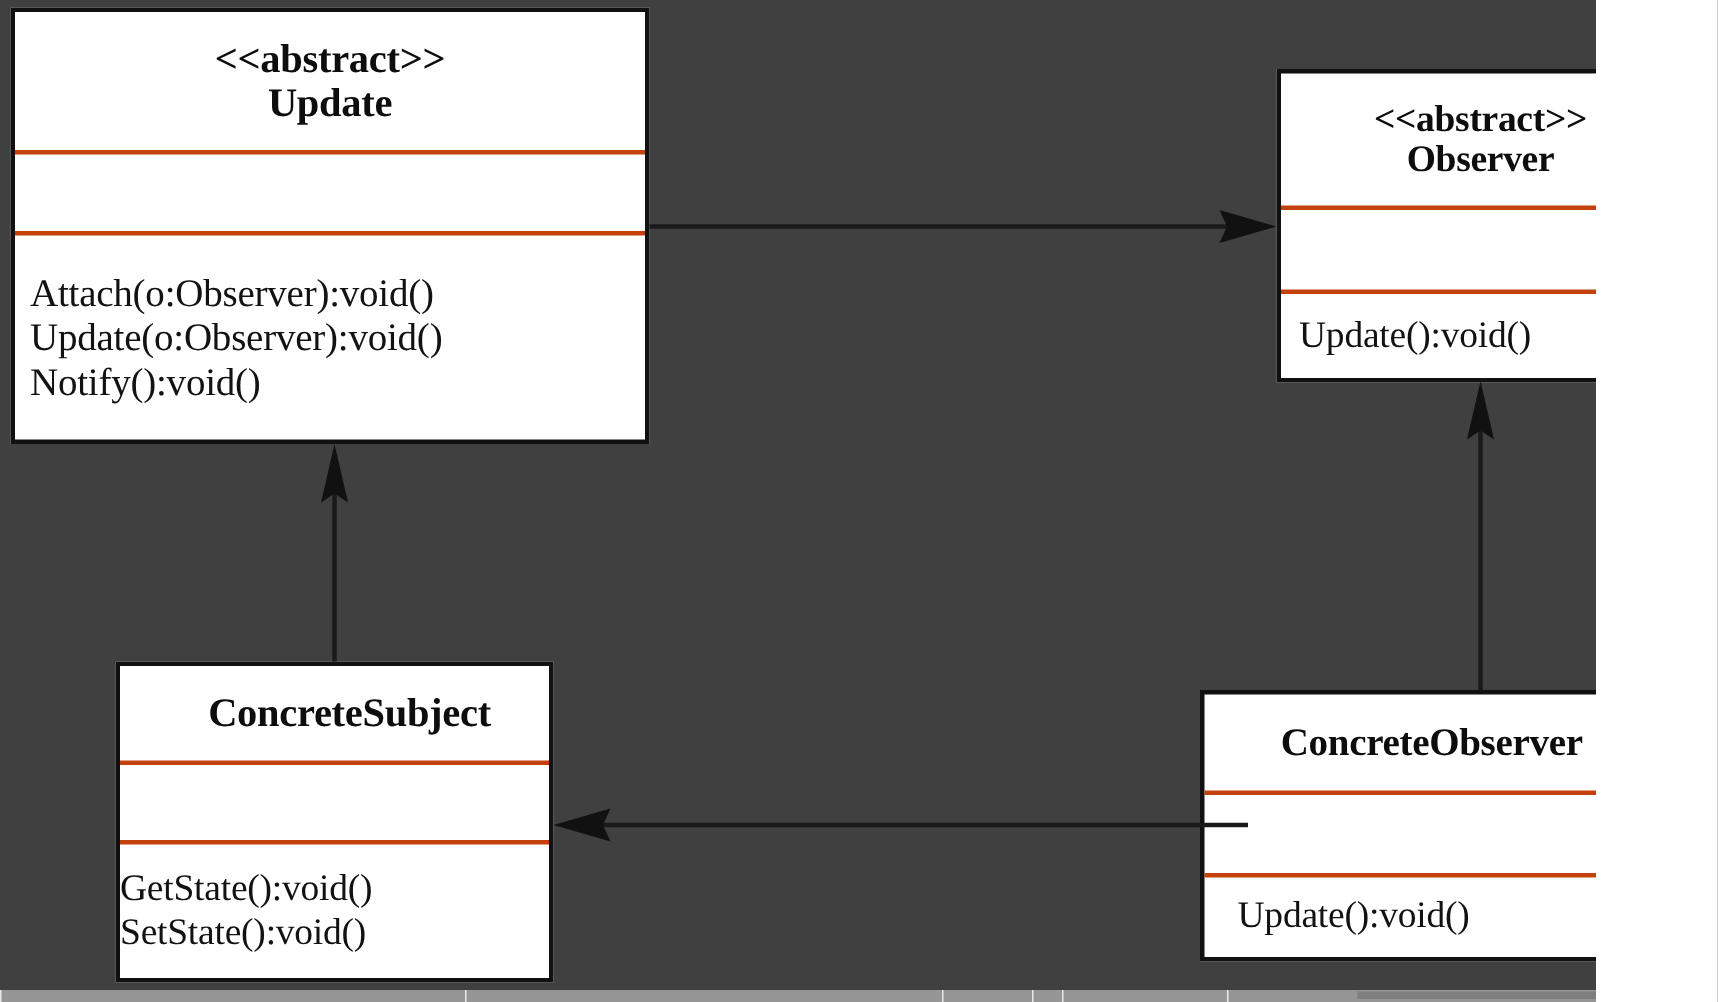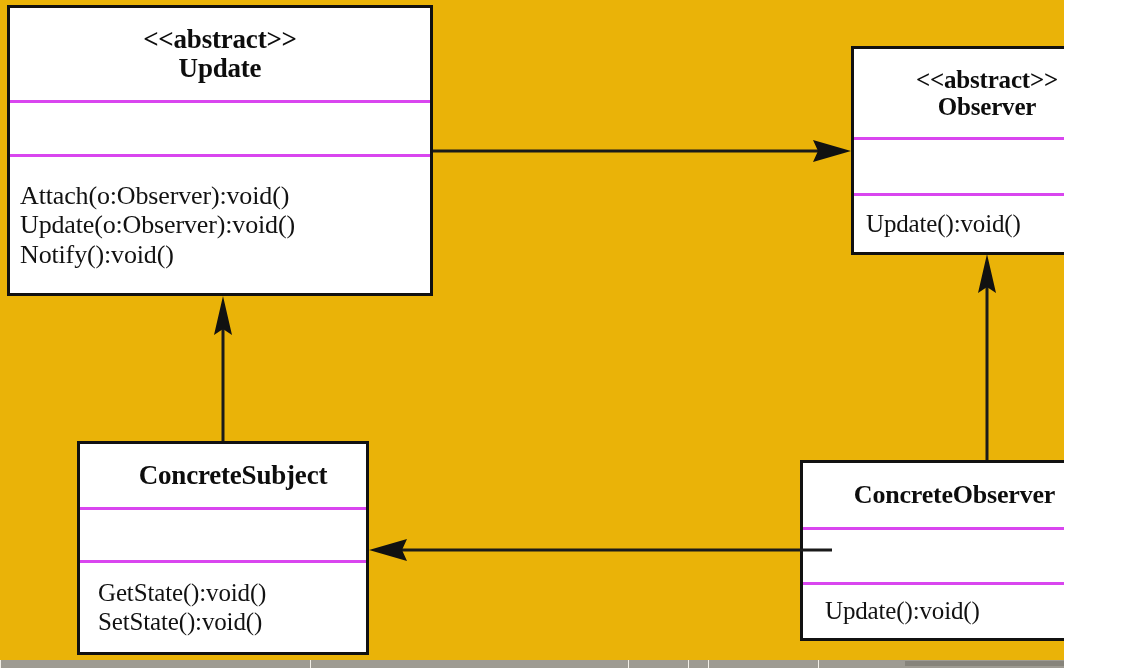--- a/index.html
+++ b/index.html
@@ -5,41 +5,41 @@
 <style>
   html, body {
     margin: 0;
     padding: 0;
     background: #ffffff;
   }
   #canvas {
     position: relative;
     width: 1064px;
     height: 668px;
-    background: #eab308;
+    background: #404040;
     overflow: hidden;
     font-family: "Liberation Serif", "DejaVu Serif", serif;
   }
 
   
   .uml-class {
     position: absolute;
     box-sizing: border-box;
     background: #ffffff;
     border: 3px solid #111111;
     display: flex;
     flex-direction: column;
   }
   .compartment {
     box-sizing: border-box;
     position: relative;
     overflow: hidden;
   }
   .compartment + .compartment {
-    border-top: 3px solid #d946ef;
+    border-top: 3px solid #c2410c;
   }
   .compartment.header {
     display: flex;
     flex-direction: column;
     align-items: center;
     justify-content: center;
   }
   .compartment.attributes {
     
   }
@@ -85,21 +85,21 @@
   #cls-observer .attributes { height: 56px; }
   #cls-observer .operations { flex: 1 1 auto; padding-left: 12px; }
   #cls-observer .stereotype { font-size: 25px; }
   #cls-observer .class-name { font-size: 25px; }
   #cls-observer .operation  { font-size: 25px; }
 
   
   #cls-concrete-subject       { left: 77px; top: 441px; width: 292px; height: 214px; }
   #cls-concrete-subject .header     { height: 63px; padding-left: 20px; }
   #cls-concrete-subject .attributes { height: 53px; }
-  #cls-concrete-subject .operations { flex: 1 1 auto; padding-left: 18px; }
+  #cls-concrete-subject .operations { flex: 1 1 auto; }
   #cls-concrete-subject .class-name { font-size: 27px; }
   #cls-concrete-subject .operation  { font-size: 25px; }
 
   
   #cls-concrete-observer       { left: 800px; top: 460px; width: 309px; height: 181px; }
   #cls-concrete-observer .header     { height: 64px; }
   #cls-concrete-observer .attributes { height: 55px; }
   #cls-concrete-observer .operations { flex: 1 1 auto; padding-left: 22px; }
   #cls-concrete-observer .class-name { font-size: 26px; }
   #cls-concrete-observer .operation  { font-size: 25px; }

